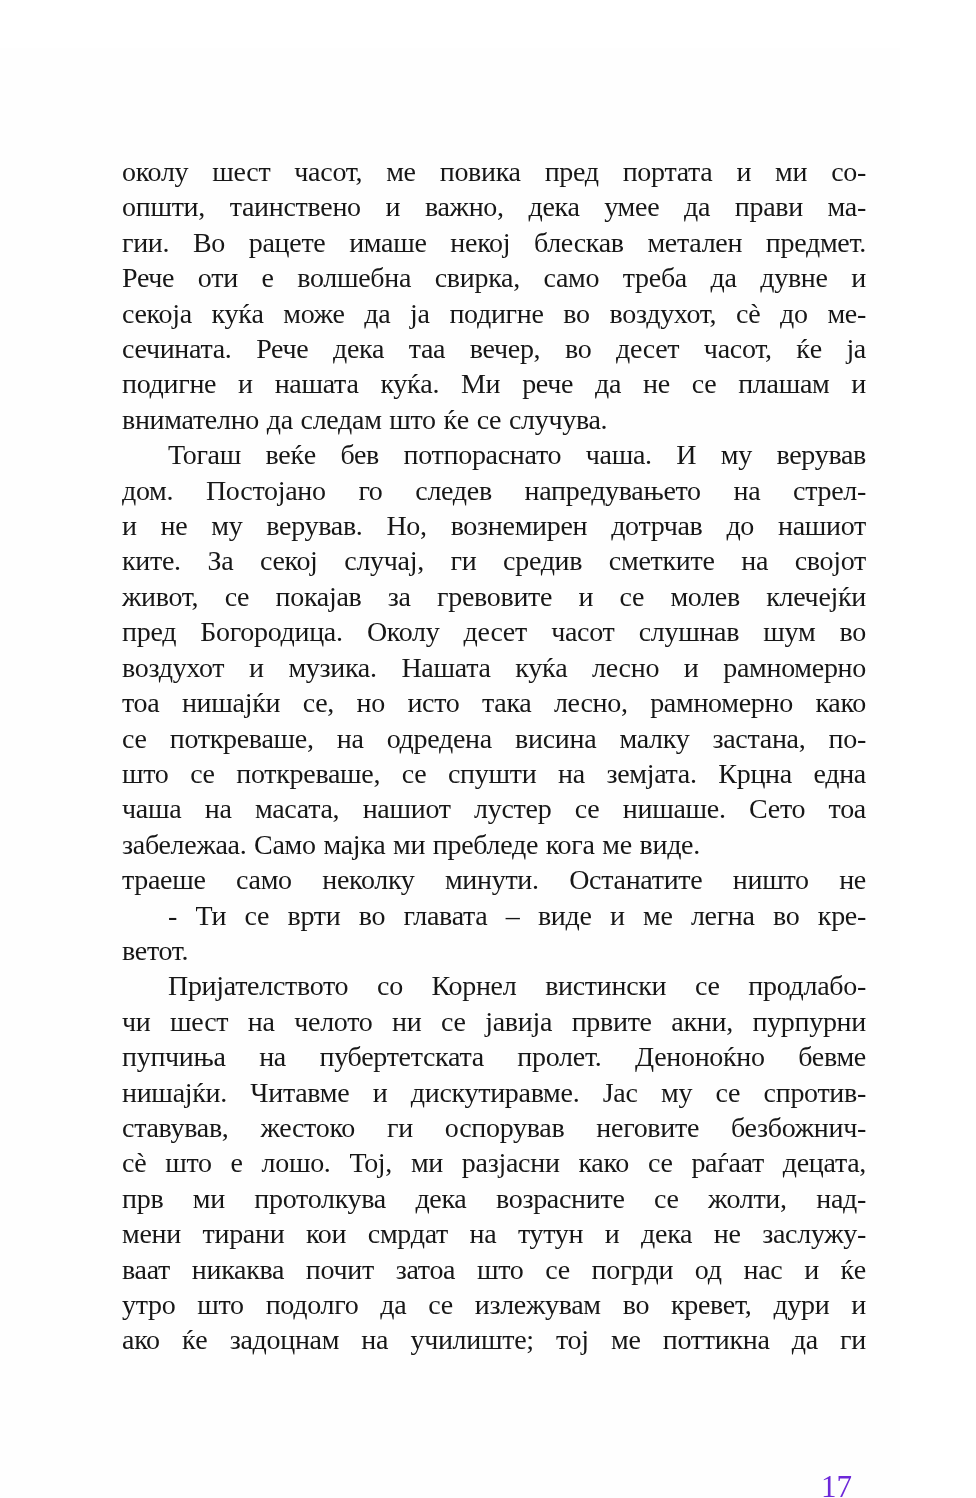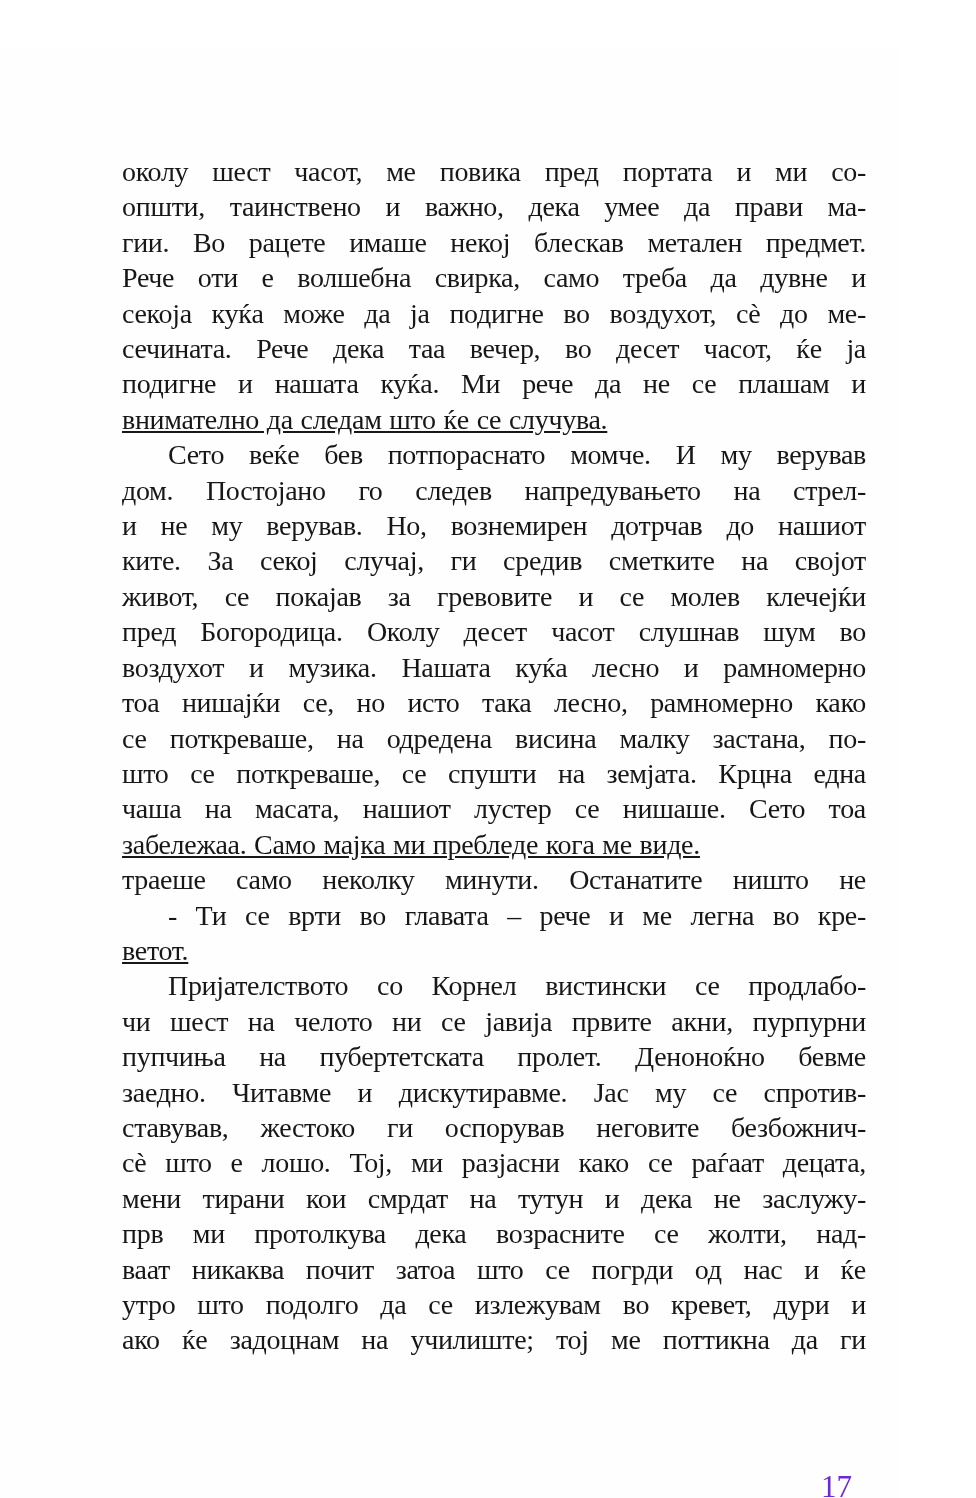--- a/index.html
+++ b/index.html
@@ -28,21 +28,20 @@
     word-spacing: 1px;
   }
   
   .ln {
     text-align: justify;
     text-align-last: justify;
   }
   
   .ln.pend {
     text-align-last: left;
-    text-decoration: underline;
   }
   
   .ln.first {
     text-indent: 46px;
   }
   .page-number {
     position: absolute;
     left: 122px;
     top: 1422px;
     width: 744px;
@@ -63,45 +62,45 @@
 
     <div class="ln">околу шест часот, ме повика пред портата и ми со-</div>
     <div class="ln">општи, таинствено и важно, дека умее да прави ма-</div>
     <div class="ln">гии. Во рацете имаше некој блескав метален предмет.</div>
     <div class="ln">Рече оти е волшебна свирка, само треба да дувне и</div>
     <div class="ln">секоја куќа може да ја подигне во воздухот, сè до ме-</div>
     <div class="ln">сечината. Рече дека таа вечер, во десет часот, ќе ја</div>
     <div class="ln">подигне и нашата куќа. Ми рече да не се плашам и</div>
     <div class="ln pend">внимателно да следам што ќе се случува.</div>
 
-    <div class="ln first">Сето веќе бев потпораснато момче. И му верував</div>
+    <div class="ln first">Тогаш веќе бев потпораснато чаша. И му верував</div>
     <div class="ln">дом. Постојано го следев напредувањето на стрел-</div>
     <div class="ln">и не му верував. Но, вознемирен дотрчав до нашиот</div>
     <div class="ln">ките. За секој случај, ги средив сметките на својот</div>
     <div class="ln">живот, се покајав за гревовите и се молев клечејќи</div>
     <div class="ln">пред Богородица. Околу десет часот слушнав шум во</div>
     <div class="ln">воздухот и музика. Нашата куќа лесно и рамномерно</div>
     <div class="ln">тоа нишајќи се, но исто така лесно, рамномерно како</div>
     <div class="ln">се поткреваше, на одредена висина малку застана, по-</div>
     <div class="ln">што се поткреваше, се спушти на земјата. Крцна една</div>
     <div class="ln">чаша на масата, нашиот лустер се нишаше. Сето тоа</div>
     <div class="ln pend">забележаа. Само мајка ми пребледе кога ме виде.</div>
     <div class="ln">траеше само неколку минути. Останатите ништо не</div>
 
-    <div class="ln first">- Ти се врти во главата – рече и ме легна во кре-</div>
+    <div class="ln first">- Ти се врти во главата – виде и ме легна во кре-</div>
     <div class="ln pend">ветот.</div>
 
     <div class="ln first">Пријателството со Корнел вистински се продлабо-</div>
     <div class="ln">чи шест на челото ни се јавија првите акни, пурпурни</div>
     <div class="ln">пупчиња на пубертетската пролет. Деноноќно бевме</div>
-    <div class="ln">заедно. Читавме и дискутиравме. Јас му се спротив-</div>
+    <div class="ln">нишајќи. Читавме и дискутиравме. Јас му се спротив-</div>
     <div class="ln">ставував, жестоко ги оспорував неговите безбожнич-</div>
     <div class="ln">сè што е лошо. Тој, ми разјасни како се раѓаат децата,</div>
+    <div class="ln">прв ми протолкува дека возрасните се жолти, над-</div>
     <div class="ln">мени тирани кои смрдат на тутун и дека не заслужу-</div>
-    <div class="ln">прв ми протолкува дека возрасните се жолти, над-</div>
     <div class="ln">ваат никаква почит затоа што се погрди од нас и ќе</div>
     <div class="ln">утро што подолго да се излежувам во кревет, дури и</div>
     <div class="ln">ако ќе задоцнам на училиште; тој ме поттикна да ги</div>
 
   </div>
 
   <div class="page-number">17</div>
 </div>
 
 </body></html>

